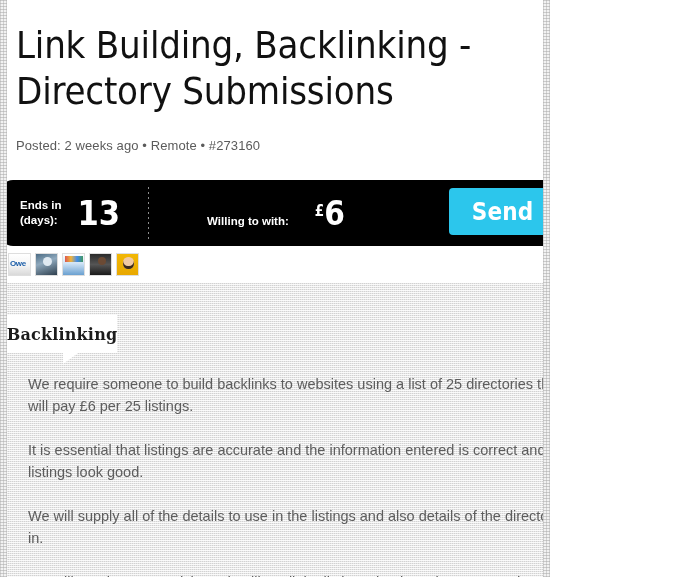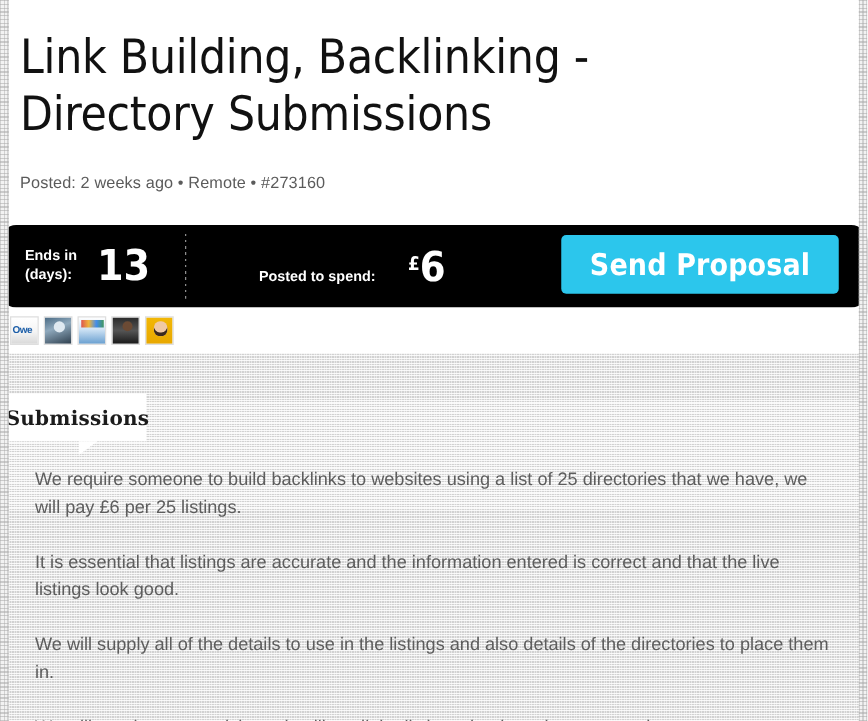--- a/index.html
+++ b/index.html
@@ -10,21 +10,21 @@
     width: 694px;
     height: 577px;
     overflow: hidden;
     background: #ffffff;
     font-family: "Liberation Sans", sans-serif;
     -webkit-font-smoothing: antialiased;
   }
 
   .page {
     position: relative;
-    width: 694px;
+    width: 550px;
     height: 577px;
     box-sizing: border-box;
     background: #ffffff;
     overflow: hidden;
   }
 
   
   .edge-left, .edge-right {
     position: absolute;
     top: 0;
@@ -297,42 +297,42 @@
   <div class="action-bar">
     <div class="ends-block">
       <div class="ends-label">Ends in
 (days):</div>
       <div class="ends-value">13</div>
     </div>
 
     <div class="bar-divider"></div>
 
     <div class="spend-block">
-      <div class="spend-label">Posted to spend:</div>
+      <div class="spend-label">Willing to with:</div>
       <div class="spend-value">
         <span class="spend-currency">£</span><span class="spend-amount">6</span>
       </div>
     </div>
 
     <button class="send-proposal-btn">Send Proposal</button>
   </div>
 
   <div class="proposal-strip">
     <div class="avatars">
       <div class="avatar av-1"></div>
       <div class="avatar av-2"></div>
       <div class="avatar av-3"></div>
       <div class="avatar av-4"></div>
       <div class="avatar av-5"></div>
     </div>
   </div>
 
   <div class="description-section">
     <div class="tab-bubble">
-      <span class="tab-label">Submissions</span>
+      <span class="tab-label">Backlinking</span>
       <span class="tail"></span>
     </div>
     <div class="desc-body">
       <p>We require someone to build backlinks to websites using a list of 25 directories that we have, we will pay £6 per 25 listings.</p>
       <p>It is essential that listings are accurate and the information entered is correct and that the live listings look good.</p>
       <p>We will supply all of the details to use in the listings and also details of the directories to place them in.</p>
       <p>We will require a spreadsheet detailing all the listings that have been created.</p>
     </div>
   </div>
 

